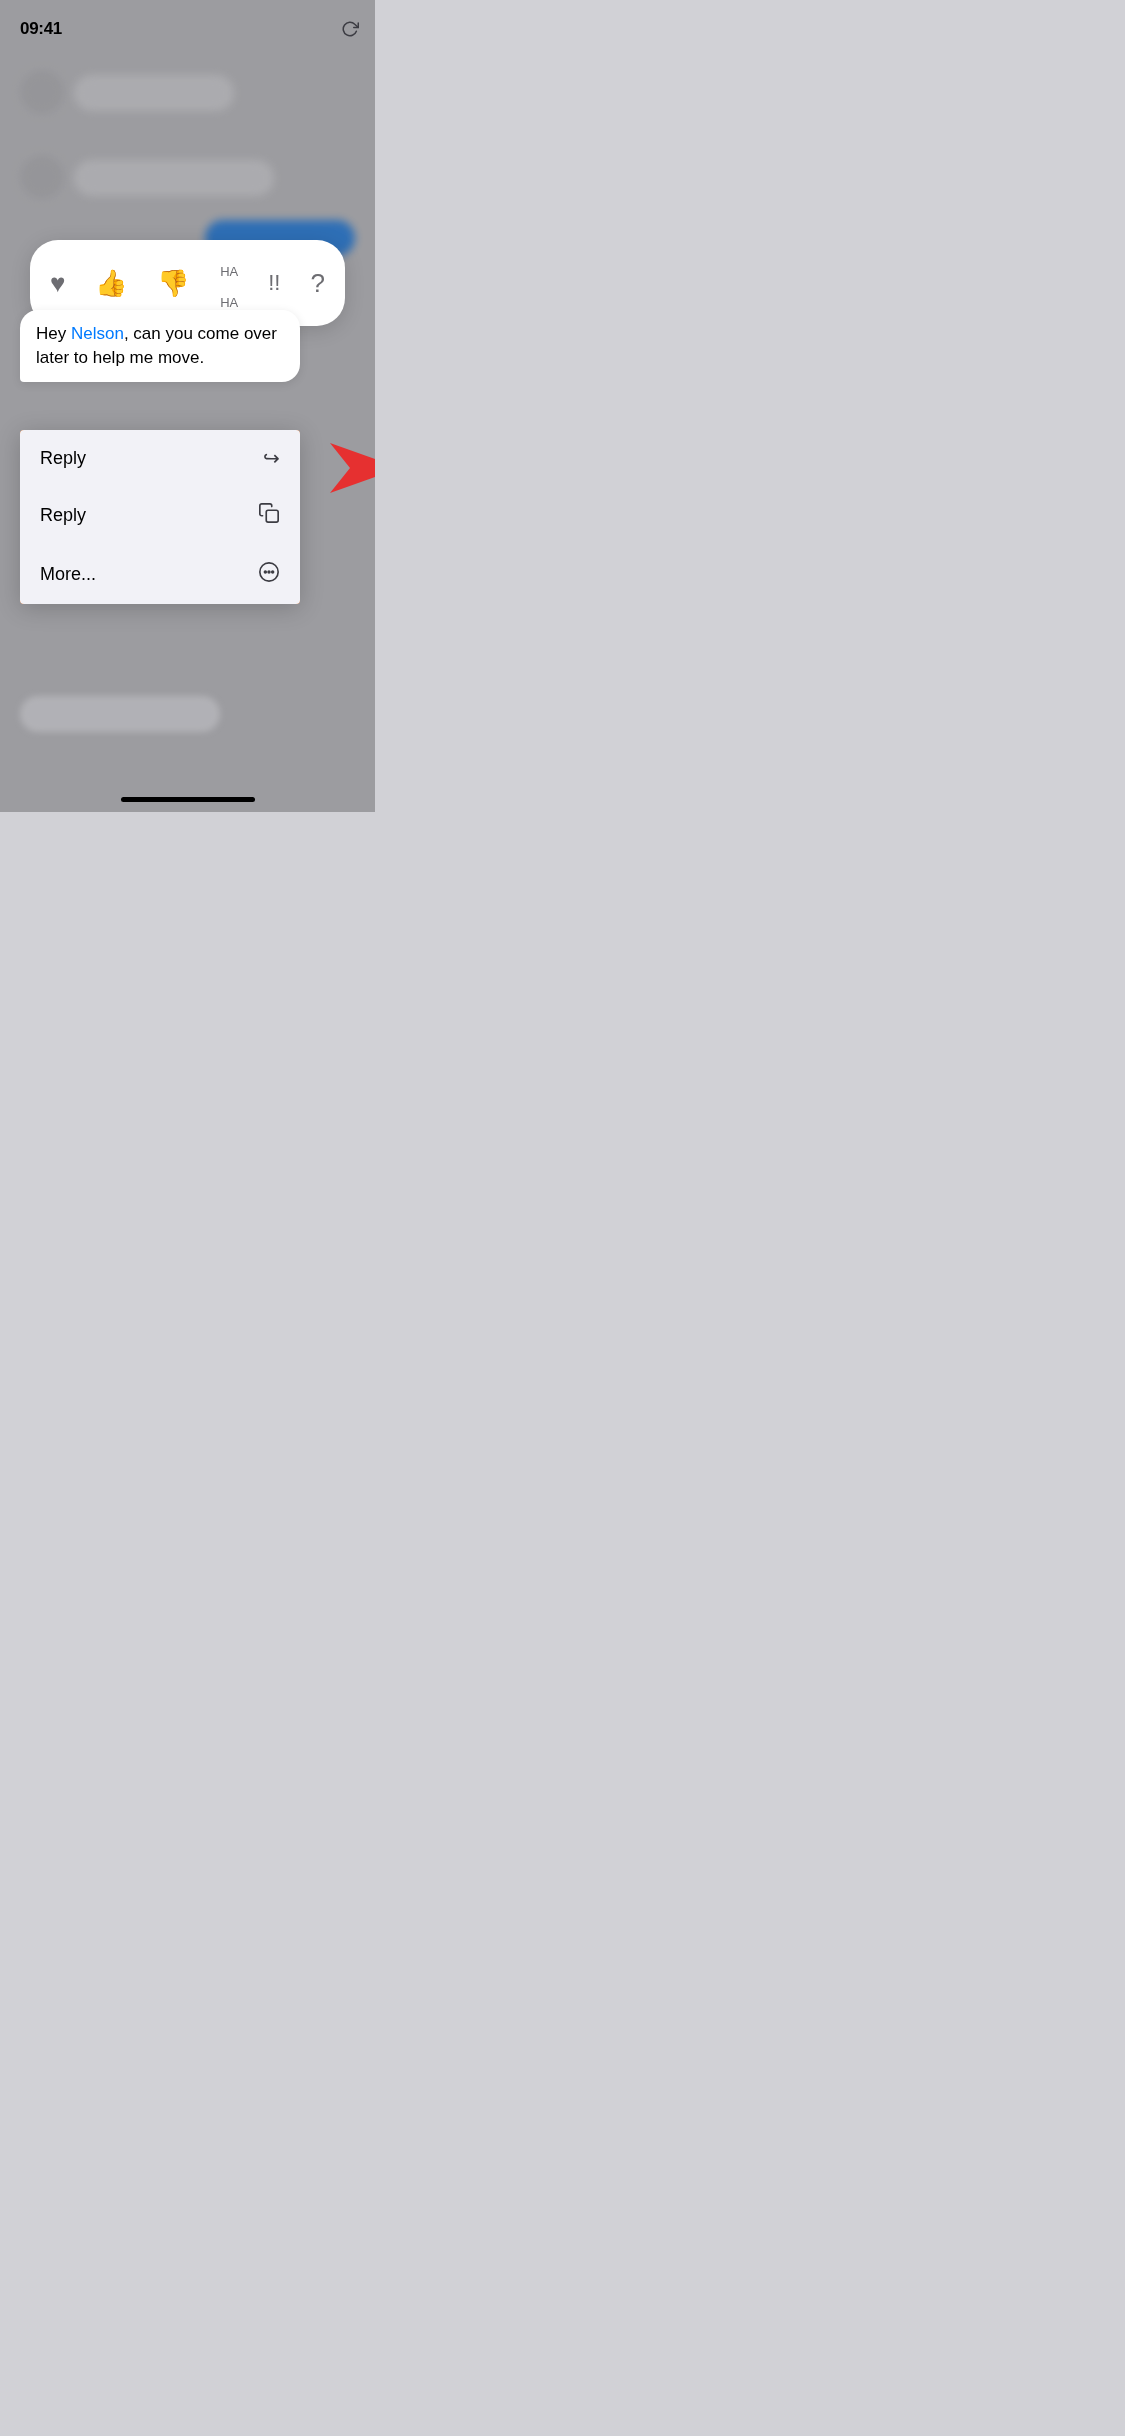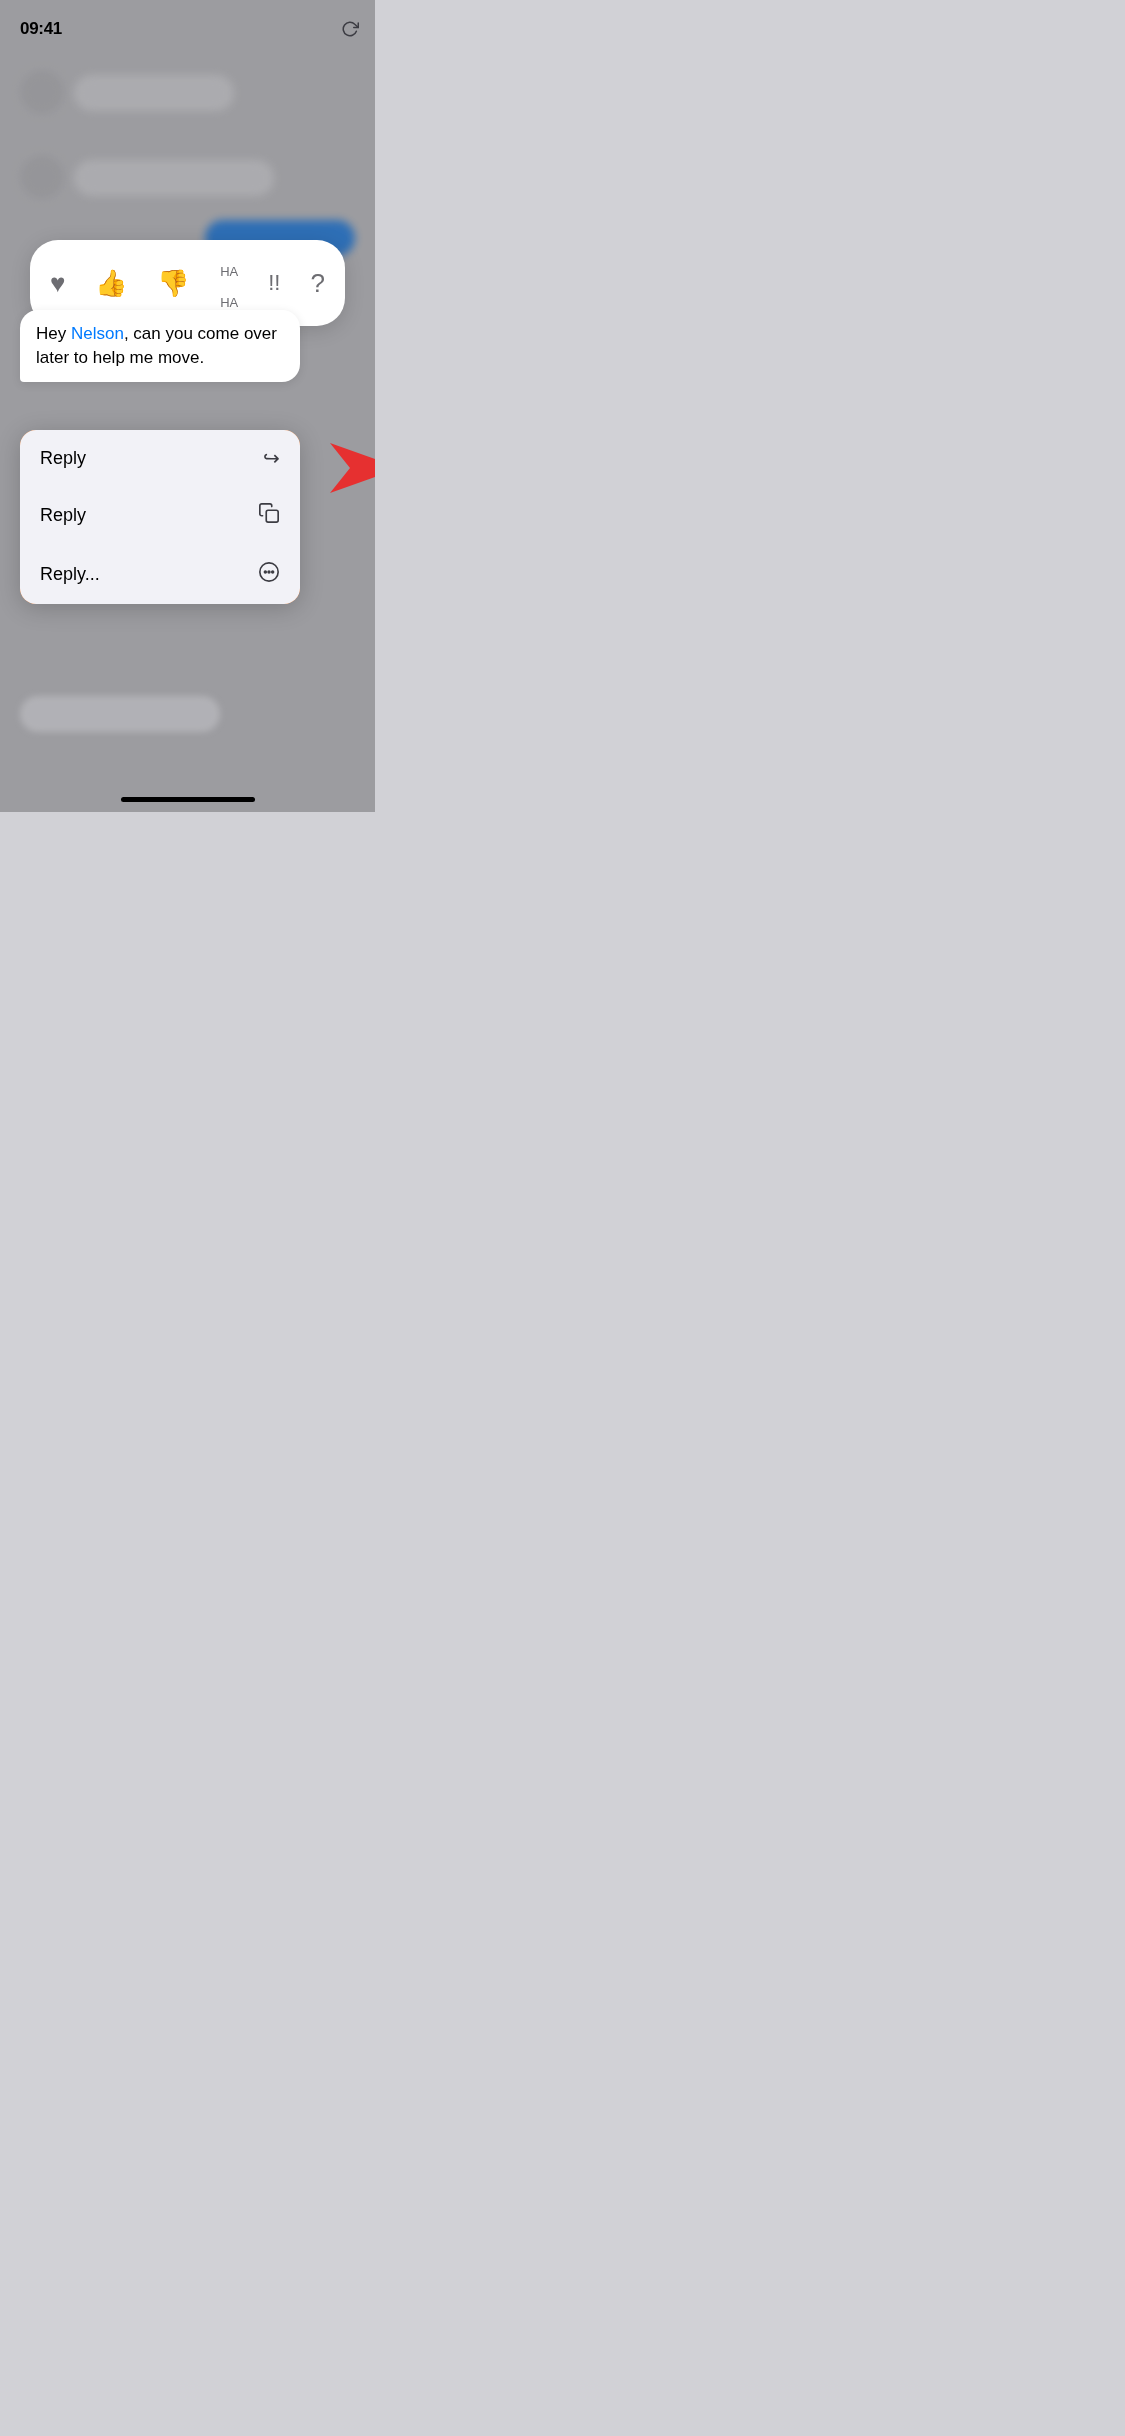--- a/index.html
+++ b/index.html
@@ -154,21 +154,21 @@
       font-weight: 400;
     }
 
     
     .context-menu {
       position: absolute;
       top: 430px;
       left: 20px;
       width: 280px;
       background: #f97316;
-      border-radius: 16px;
+      border-radius: 4px;
       overflow: hidden;
       box-shadow: 0 4px 24px rgba(0,0,0,0.2);
       z-index: 10;
     }
 
     .context-menu-item {
       display: flex;
       justify-content: space-between;
       align-items: center;
       padding: 16px 20px;
@@ -302,21 +302,21 @@
   <div class="context-menu-item">
     <span class="menu-label">Reply</span>
     <span class="menu-icon">
       <svg width="22" height="22" viewBox="0 0 24 24" fill="none" stroke="#3c3c43" stroke-width="1.8" stroke-linecap="round" stroke-linejoin="round">
         <rect x="9" y="9" width="13" height="13" rx="2" ry="2"></rect>
         <path d="M5 15H4a2 2 0 0 1-2-2V4a2 2 0 0 1 2-2h9a2 2 0 0 1 2 2v1"></path>
       </svg>
     </span>
   </div>
   <div class="context-menu-item">
-    <span class="menu-label">Reply...</span>
+    <span class="menu-label">More...</span>
     <span class="menu-icon">
       <svg width="22" height="22" viewBox="0 0 24 24" fill="none" stroke="#3c3c43" stroke-width="1.8" stroke-linecap="round" stroke-linejoin="round">
         <circle cx="12" cy="12" r="10"></circle>
         <circle cx="8" cy="12" r="1" fill="#3c3c43"></circle>
         <circle cx="12" cy="12" r="1" fill="#3c3c43"></circle>
         <circle cx="16" cy="12" r="1" fill="#3c3c43"></circle>
       </svg>
     </span>
   </div>
 </div>

